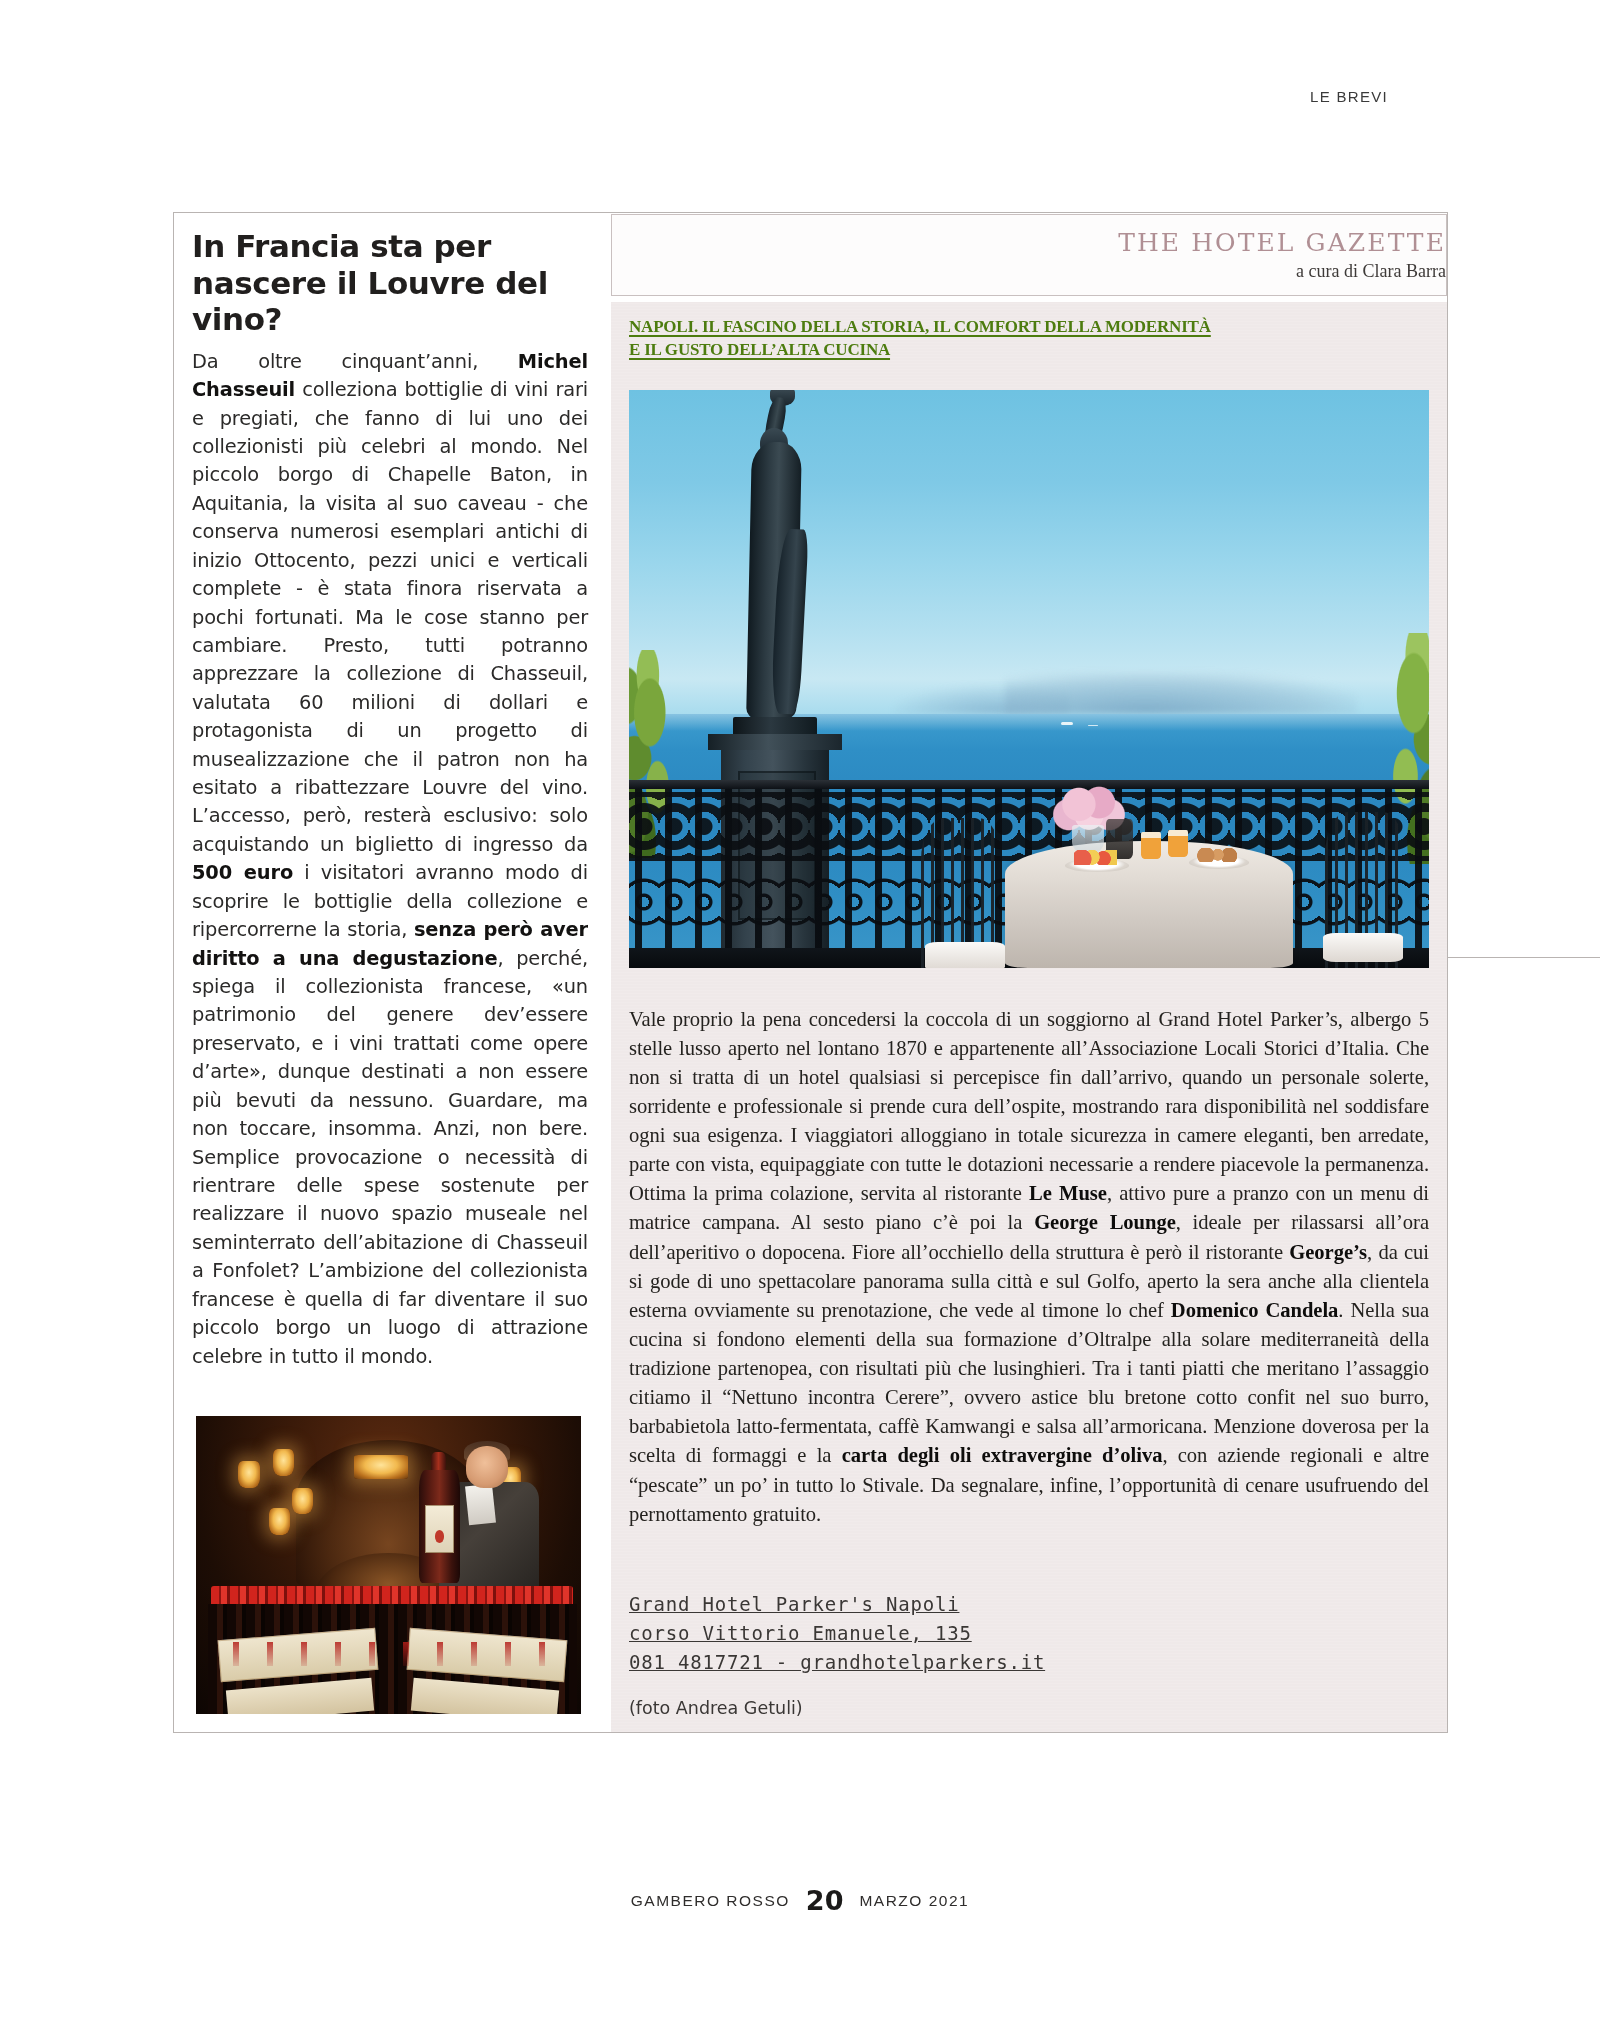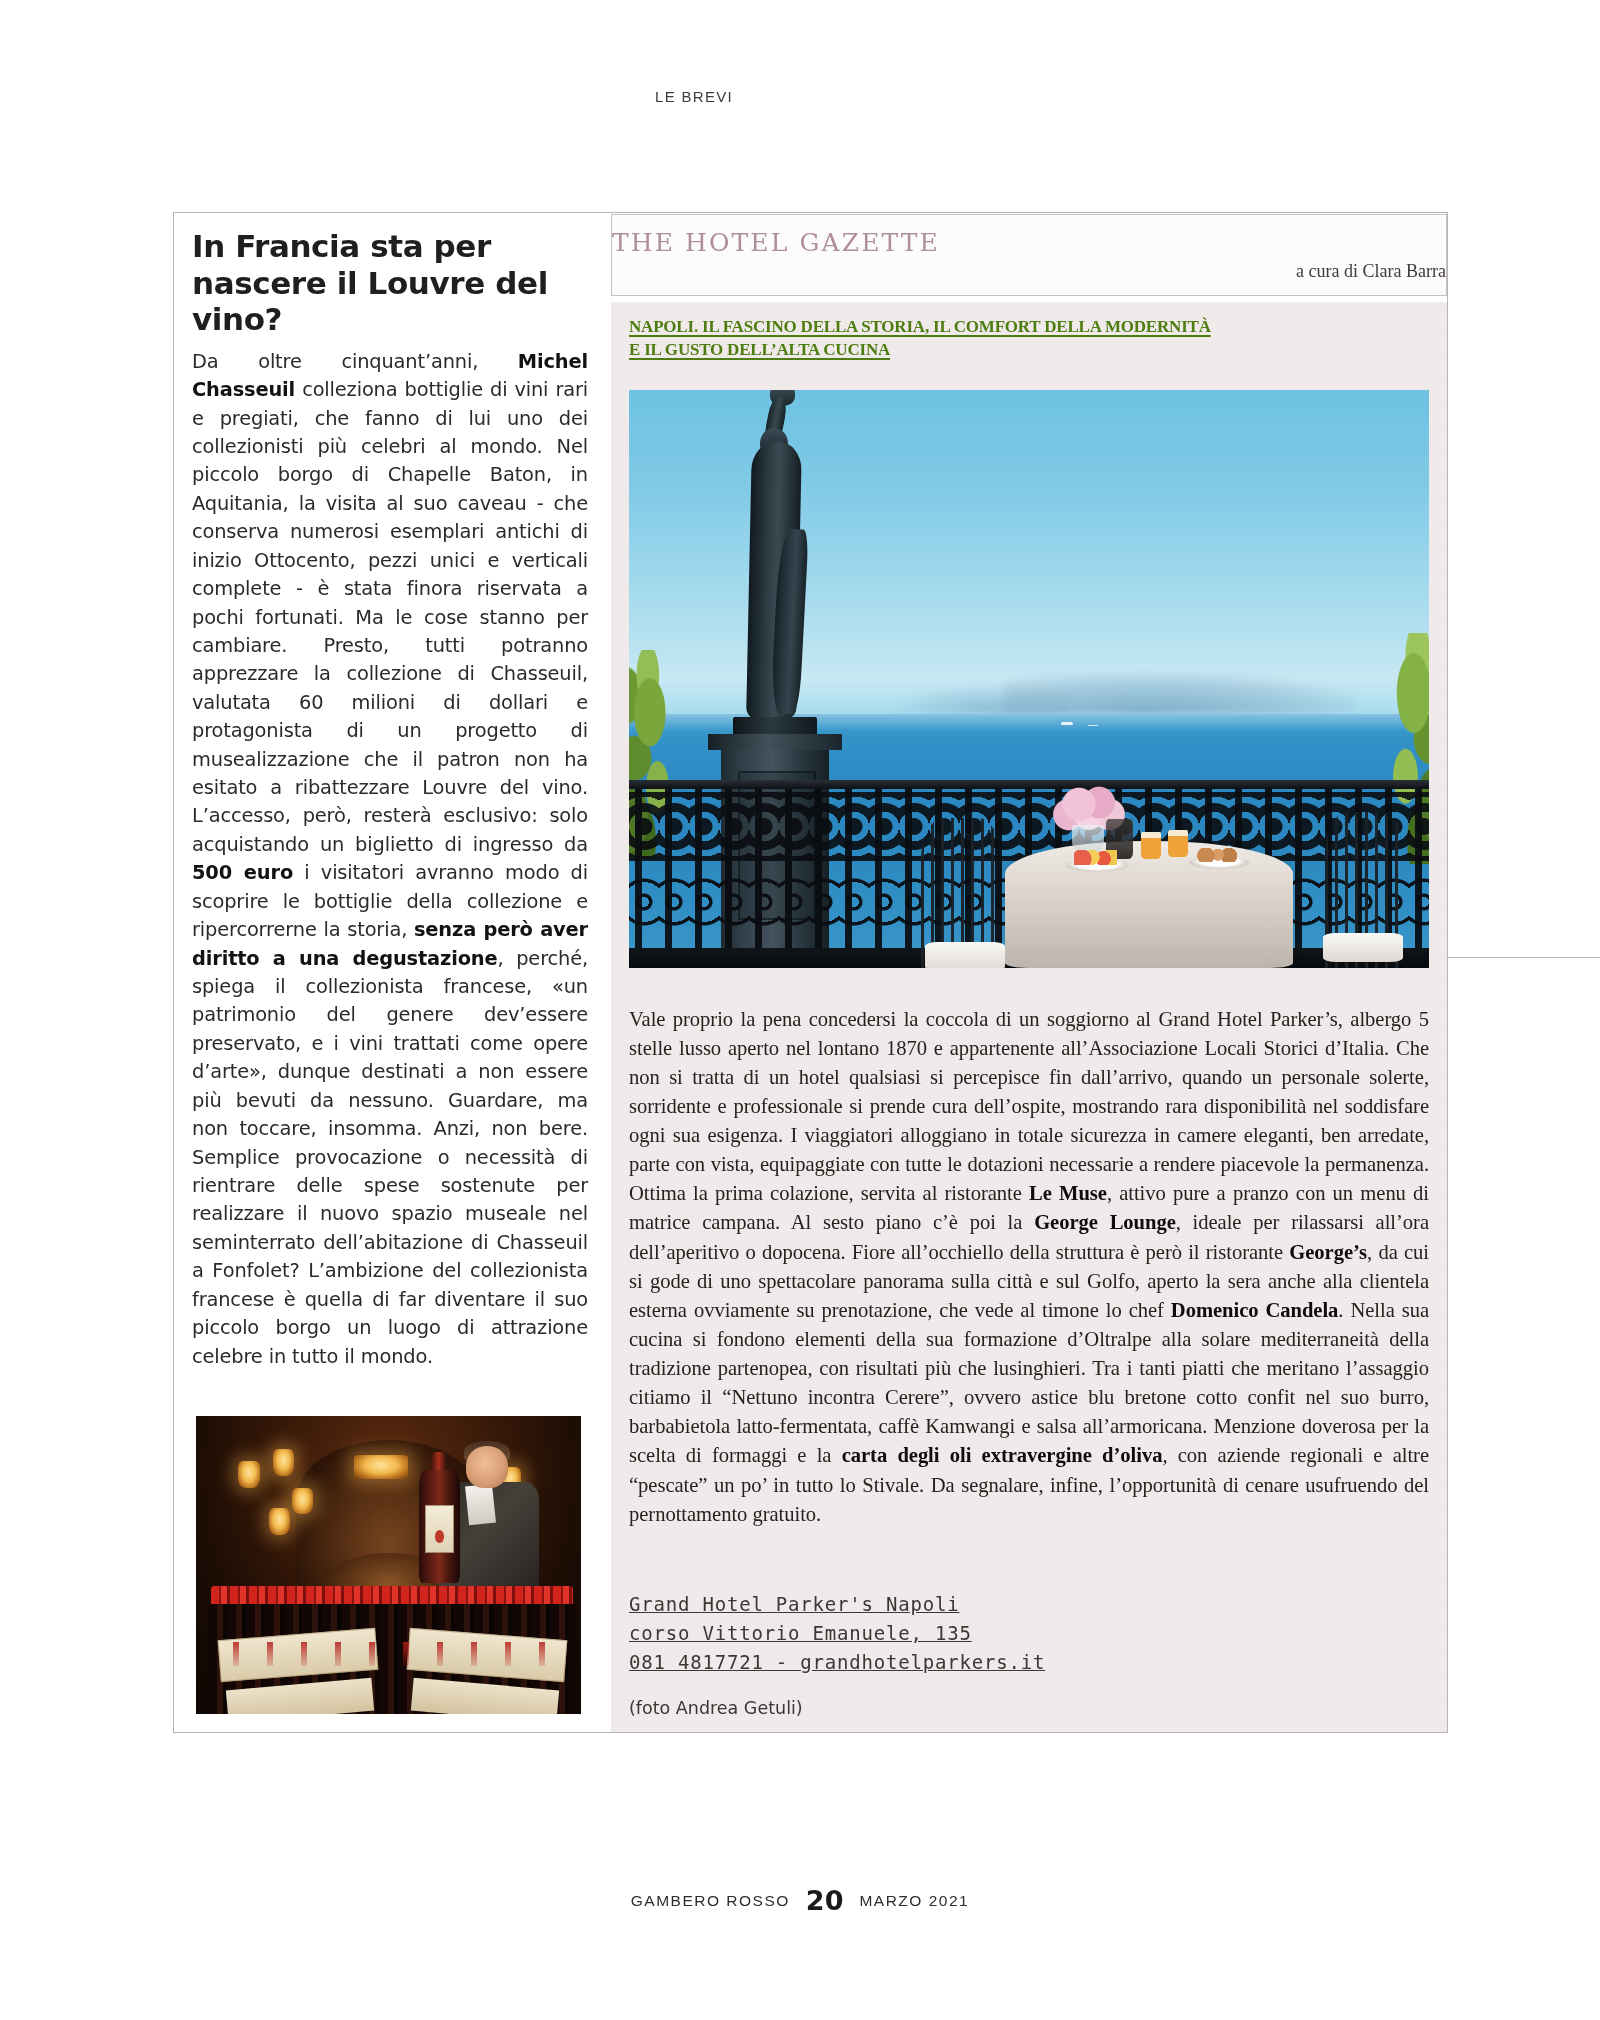--- a/index.html
+++ b/index.html
@@ -20,21 +20,21 @@
     inset: 0;
     background: #ffffff;
   }
 
   
   .running-head {
     position: absolute;
     top: 88px;
     left: 0;
     width: 1388px;
-    text-align: center;
+    text-align: right;
     font-size: 15px;
     letter-spacing: 1.3px;
     color: #3a3a3a;
     font-family: "Liberation Sans", sans-serif;
   }
 
   
   .frame-left-rule {
     position: absolute;
     left: 173px;
@@ -128,21 +128,21 @@
     position: absolute;
     left: 611px;
     top: 214px;
     width: 836px;
     height: 82px;
     background: #fdfcfc;
     border: 1px solid #c9c0c0;
     box-sizing: border-box;
   }
   .gazette-title {
-    text-align: left;
+    text-align: right;
     margin-top: 13px;
     font-family: "DejaVu Serif", serif;
     font-size: 25px;
     letter-spacing: 2.1px;
     color: #b08f94;
   }
   .gazette-sub {
     text-align: right;
     margin-top: 4px;
     font-family: "Liberation Serif", serif;

